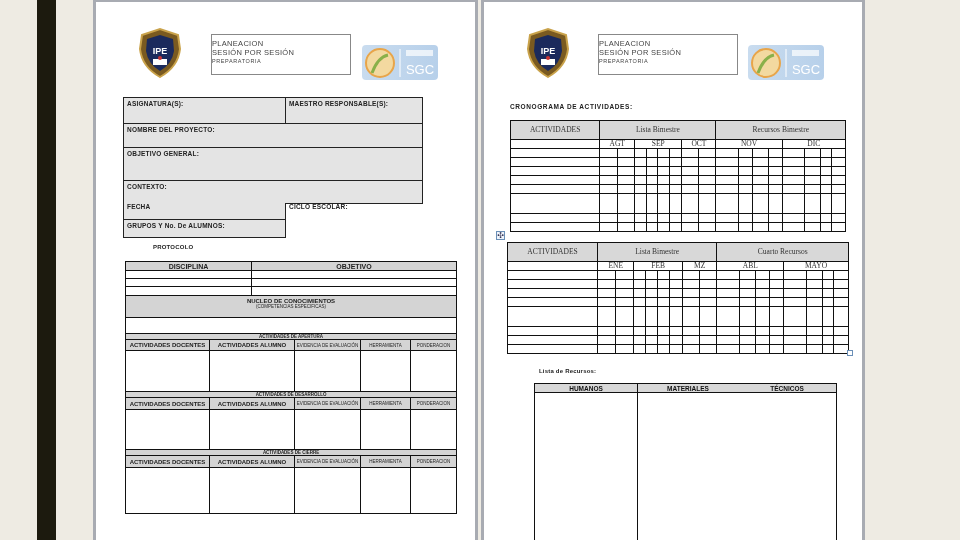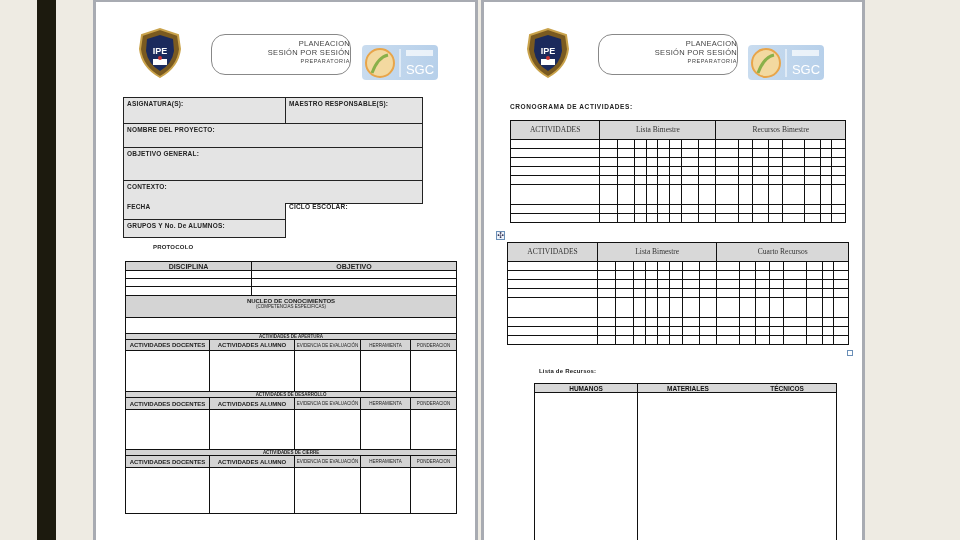--- a/index.html
+++ b/index.html
@@ -6,21 +6,21 @@
   html, body { width: 960px; height: 540px; overflow: hidden; }
   body { background: #eeebe3; position: relative; font-family: "Liberation Sans", sans-serif; color: #111; }
   .dark-bar { position: absolute; left: 37px; top: 0; width: 19px; height: 540px; background: #1c1a0e; }
   .page { position: absolute; top: 0; height: 540px; background: #fff; border-left: 3px solid #a8abb2; border-right: 3px solid #a8abb2; border-top: 2px solid #a8abb2; }
   .page.left { left: 93px; width: 385px; }
   .page.right { left: 481px; width: 384px; }
   .abs { position: absolute; }
 
   
   .logo-ipe { position: absolute; width: 44px; height: 52px; }
-  .title-box { position: absolute; width: 140px; height: 41px; border: 1px solid #888; border-radius: 14px; text-align: right; font-size: 7.5px; line-height: 9px; color: #444; padding-top: 4px; letter-spacing: 0.3px; }
+  .title-box { position: absolute; width: 140px; height: 41px; border: 1px solid #888; border-radius: 0; text-align: left; font-size: 7.5px; line-height: 9px; color: #444; padding-top: 4px; letter-spacing: 0.3px; }
   .title-box .sub { font-size: 5.5px; letter-spacing: 0.6px; }
   .logo-sgc { position: absolute; width: 76px; height: 35px; border-radius: 4px; background: linear-gradient(90deg, #c9dcef 0%, #b7d0ea 100%); overflow: hidden; }
 
   
   .form-cell { position: absolute; background: #e4e4e4; border: 1px solid #222; font-size: 6.5px; font-weight: bold; padding: 2px 3px; color: #222; letter-spacing: 0.2px; }
   .plain-label { position: absolute; font-size: 6.5px; font-weight: bold; color: #222; letter-spacing: 0.2px; }
   .grid-table { position: absolute; border-collapse: collapse; table-layout: fixed; }
   .grid-table td { border: 1px solid #111; font-size: 6px; font-weight: bold; text-align: center; padding: 0; overflow: hidden; white-space: nowrap; color: #222; }
   .gray { background: #d4d4d4; }
   .hdr-big { font-size: 7px !important; }
@@ -219,20 +219,28 @@
         <col style="width:16px">
         <col style="width:11px">
         <col style="width:14px">
     </colgroup>
     <tbody>
         <tr style="height:19px">
       <td class="hgray">ACTIVIDADES</td>
       <td class="hgray" colspan="8" style="white-space:normal;">Lista Bimestre</td>
       <td class="hgray" colspan="8" style="white-space:normal;">Recursos Bimestre</td>
     </tr>
+    <tr style="height:9px">
+      <td></td>
+      <td colspan="2">AGT</td>
+      <td colspan="4">SEP</td>
+      <td colspan="2">OCT</td>
+      <td colspan="4">NOV</td>
+      <td colspan="4">DIC</td>
+    </tr>
     </tbody>
       <tbody id="chrono1-body">
         <tr style="height: 9px;">
           <td></td>
           <td></td>
           <td></td>
           <td></td>
           <td></td>
           <td></td>
           <td></td>
@@ -404,20 +412,28 @@
         <col style="width:15px">
         <col style="width:11px">
         <col style="width:15px">
     </colgroup>
     <tbody>
         <tr style="height:19px">
       <td class="hgray">ACTIVIDADES</td>
       <td class="hgray" colspan="8" style="white-space:normal;">Lista Bimestre</td>
       <td class="hgray" colspan="8" style="white-space:normal;">Cuarto Recursos</td>
     </tr>
+    <tr style="height:9px">
+      <td></td>
+      <td colspan="2">ENE</td>
+      <td colspan="4">FEB</td>
+      <td colspan="2">MZ</td>
+      <td colspan="4">ABL</td>
+      <td colspan="4">MAYO</td>
+    </tr>
     </tbody>
       <tbody id="chrono2-body">
         <tr style="height: 9px;">
           <td></td>
           <td></td>
           <td></td>
           <td></td>
           <td></td>
           <td></td>
           <td></td>

